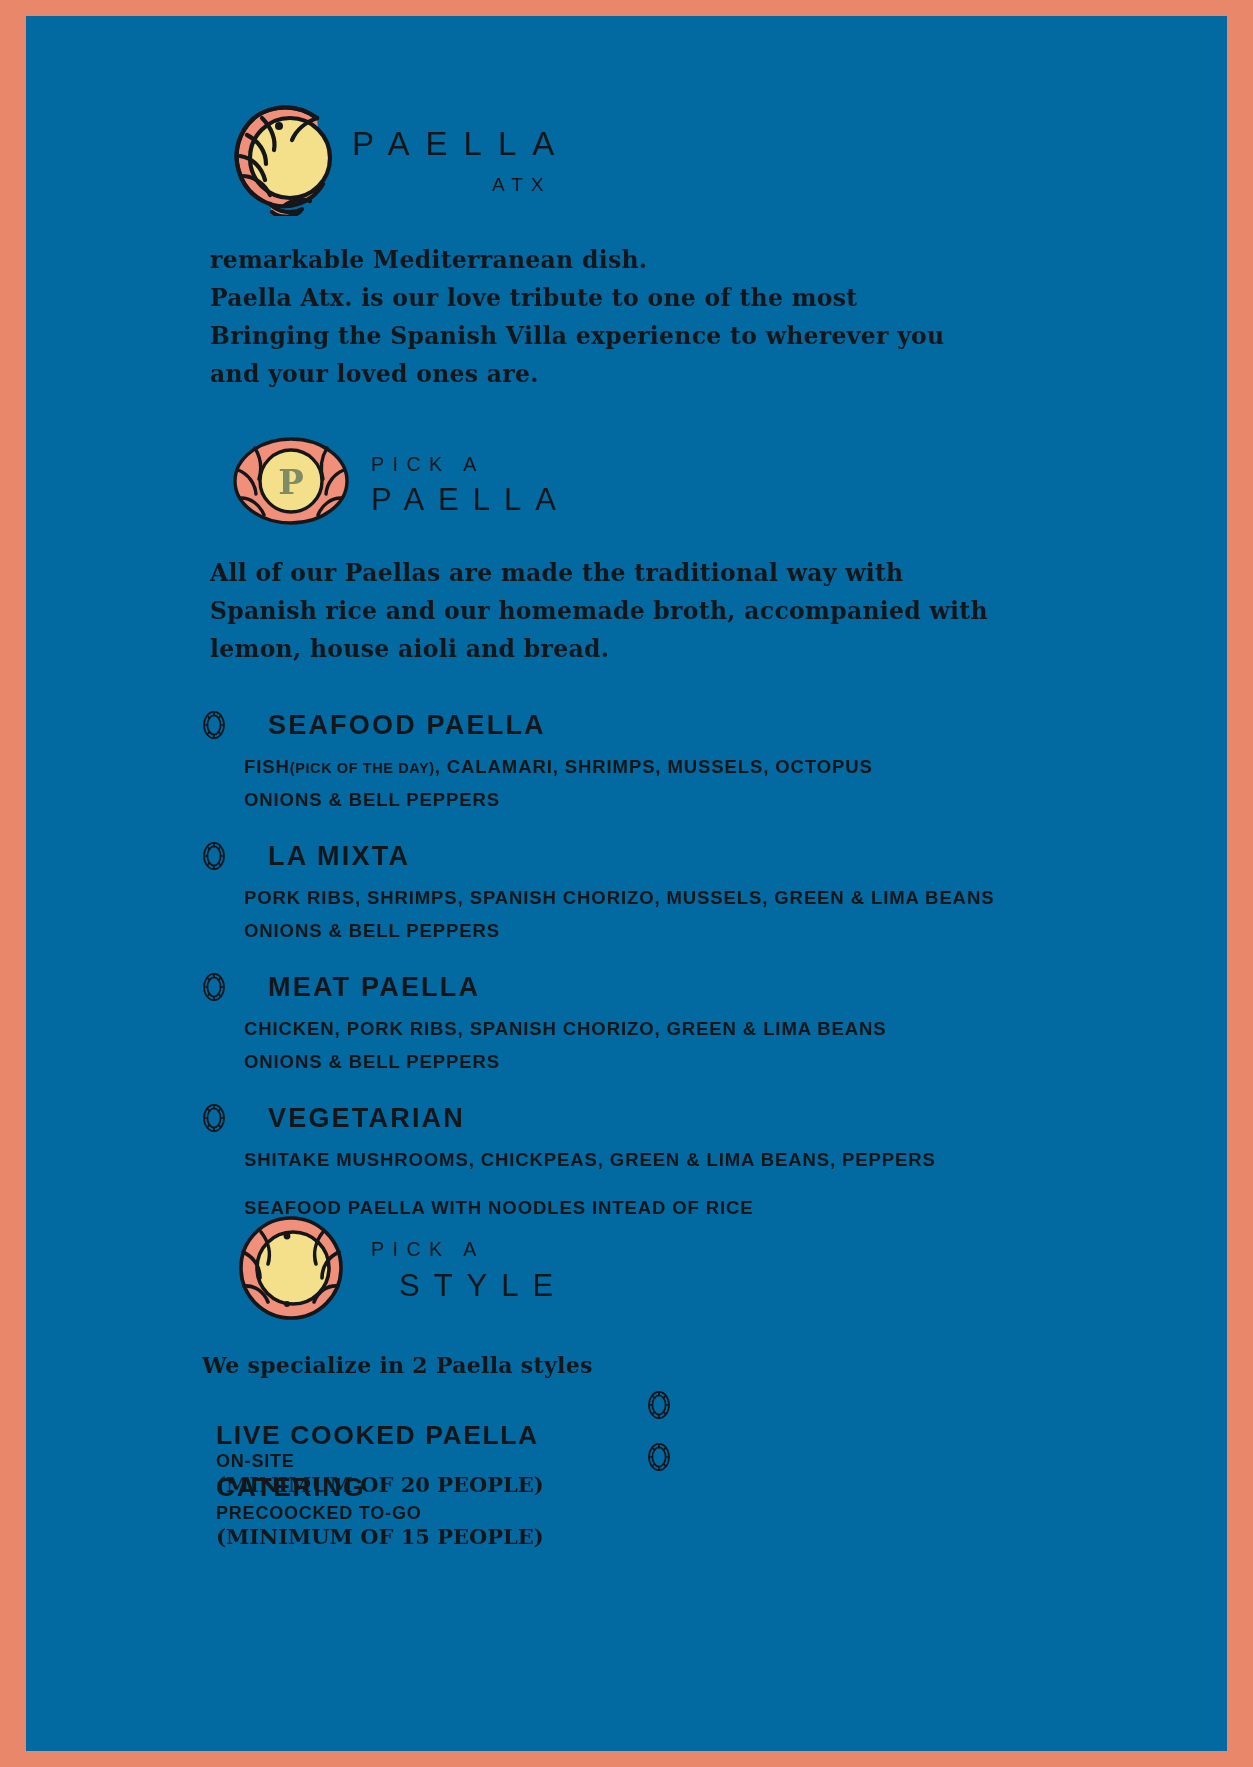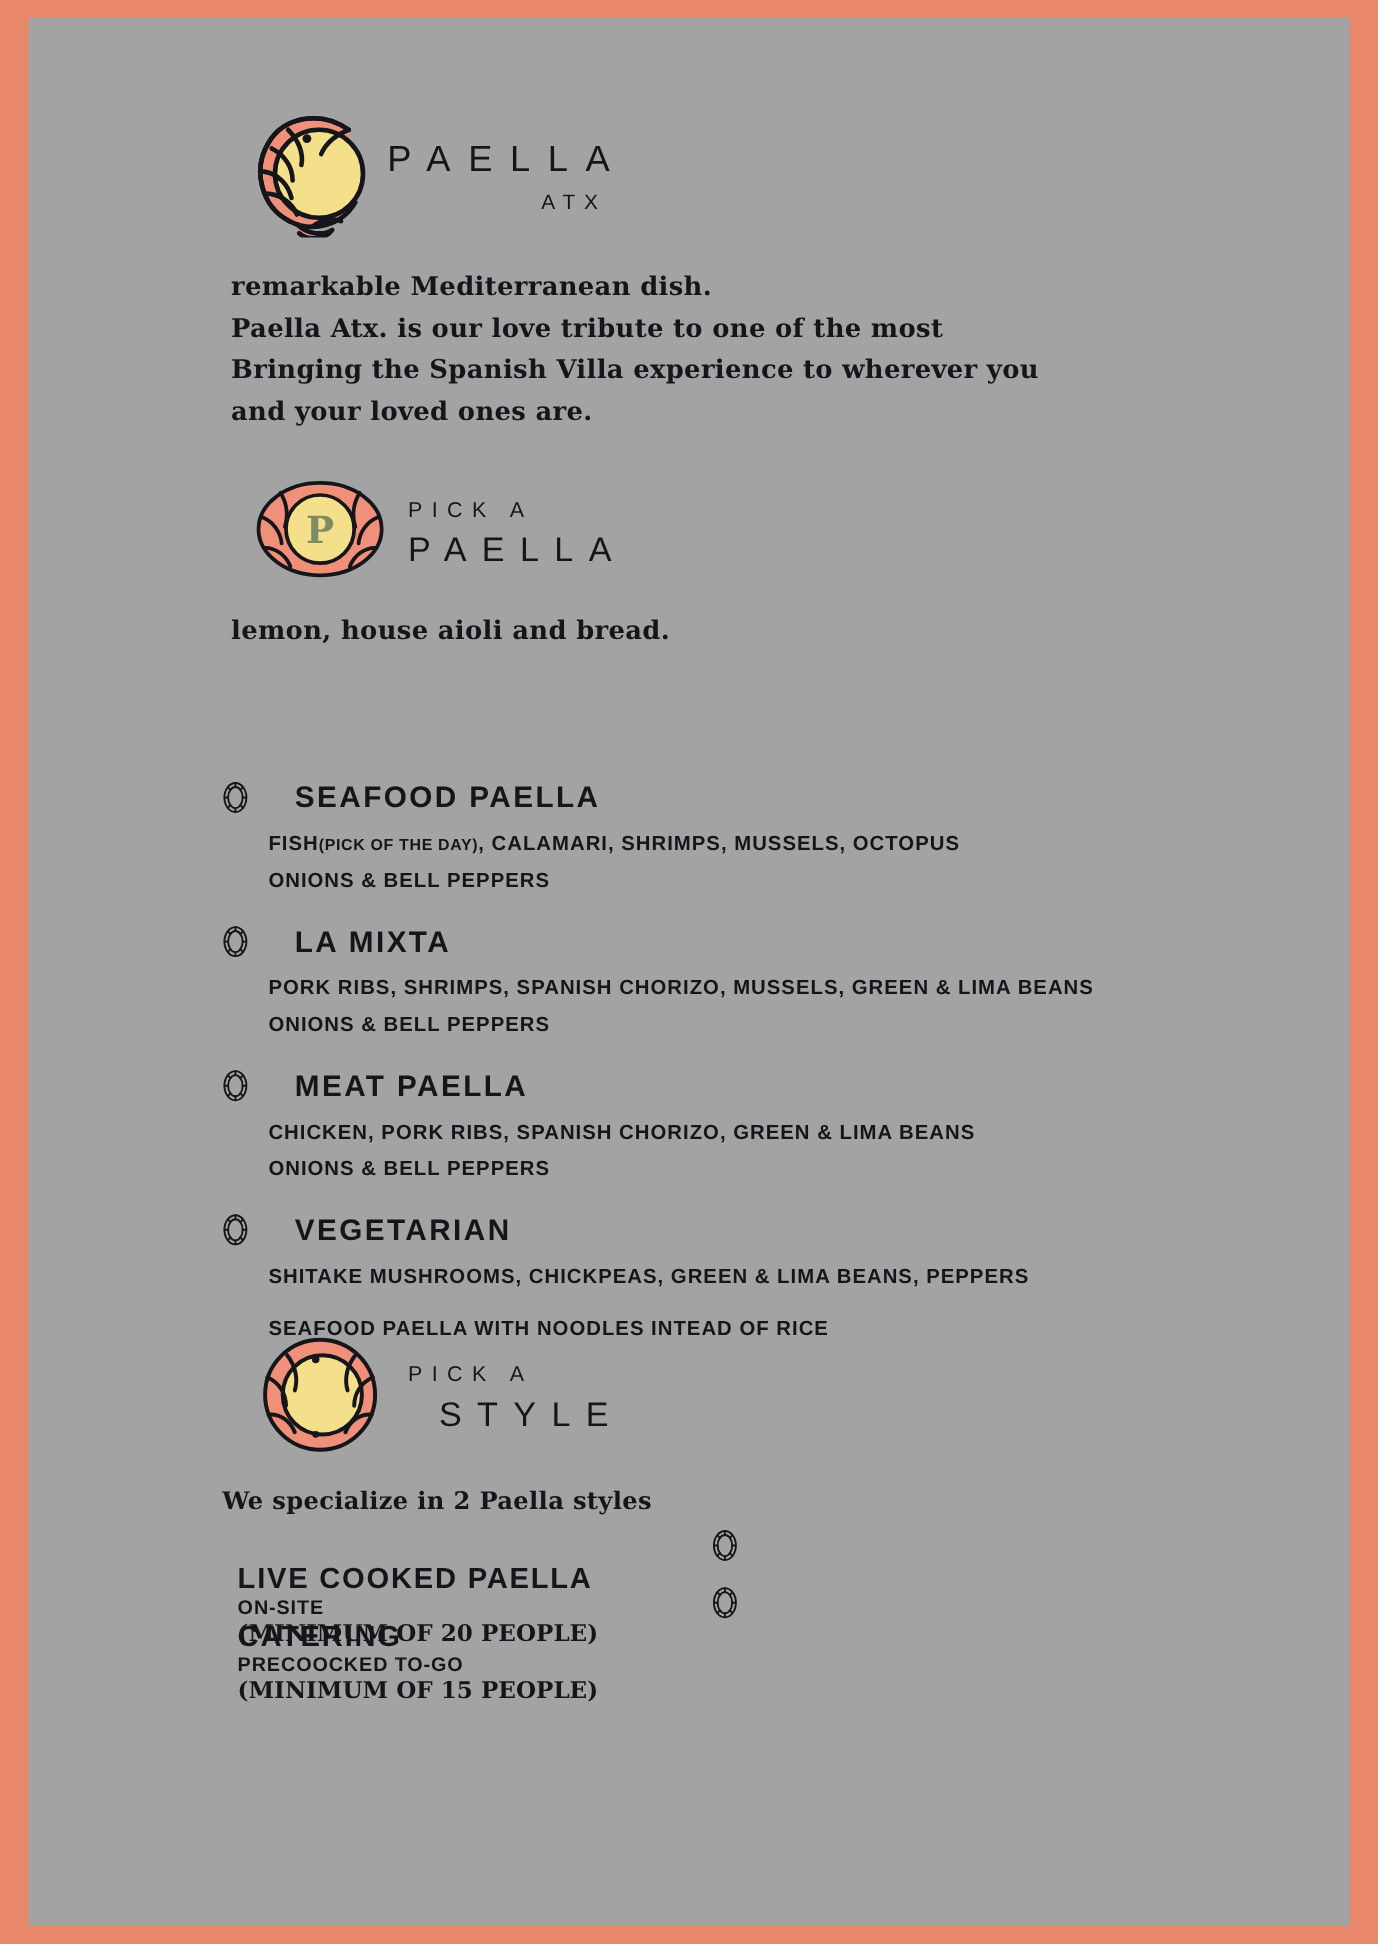--- a/index.html
+++ b/index.html
@@ -12,21 +12,21 @@
     background: #e9876b;
     font-family: "Liberation Sans", sans-serif;
     overflow: hidden;
   }
   .page {
     position: absolute;
     left: 26px;
     top: 16px;
     width: 1201px;
     height: 1735px;
-    background: #a3a3a3;
+    background: #0369a1;
     overflow: hidden;
   }
 
   
   .brand {
     position: absolute;
     left: 196px;
     top: 72px;
     width: 420px;
     height: 130px;
@@ -249,20 +249,22 @@
           </g>
           <text x="60" y="58" font-family="DejaVu Serif, serif" font-size="34" font-weight="700" text-anchor="middle" fill="#7e8b63" stroke="none">P</text>
         </g>
       </svg>
     </div>
     <div class="sect-kicker">PICK A</div>
     <div class="sect-title">PAELLA</div>
   </div>
 
   <div class="serif-block paella-note">
+    <div>All of our Paellas are made the traditional way with</div>
+    <div>Spanish rice and our homemade broth, accompanied with</div>
     <div>lemon, house aioli and bread.</div>
   </div>
 
   <div class="menu">
 
     <div class="menu-item">
       <div class="item-head">
         <span class="ring-icon">
           <svg viewBox="0 0 24 30" width="24" height="30">
             <g fill="none" stroke="#15161a" stroke-width="1.7" stroke-linecap="round">

